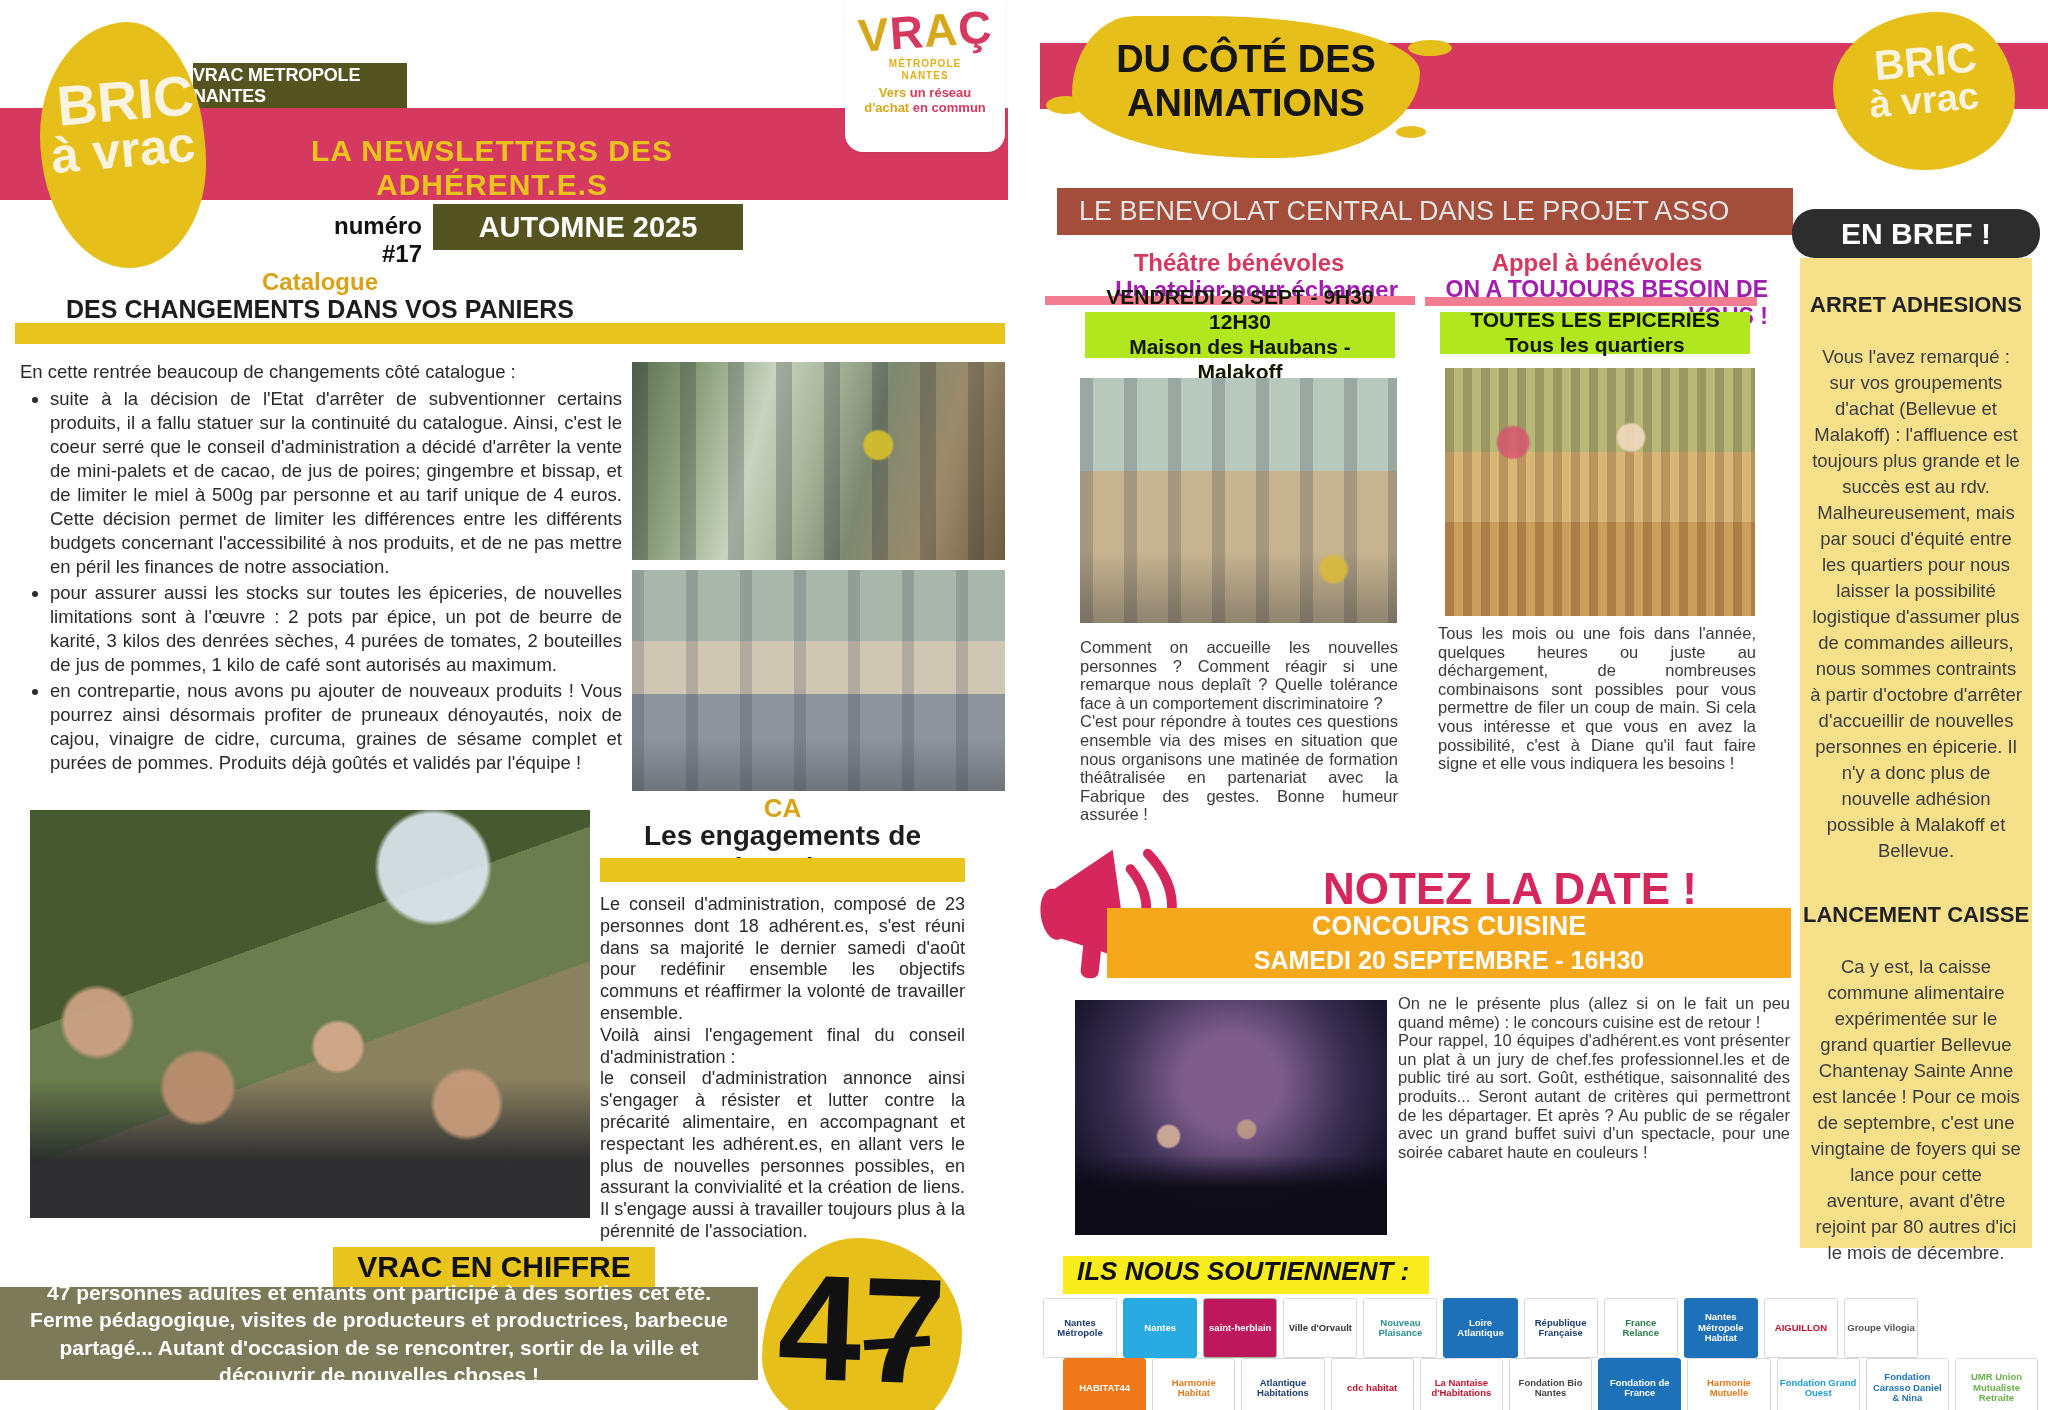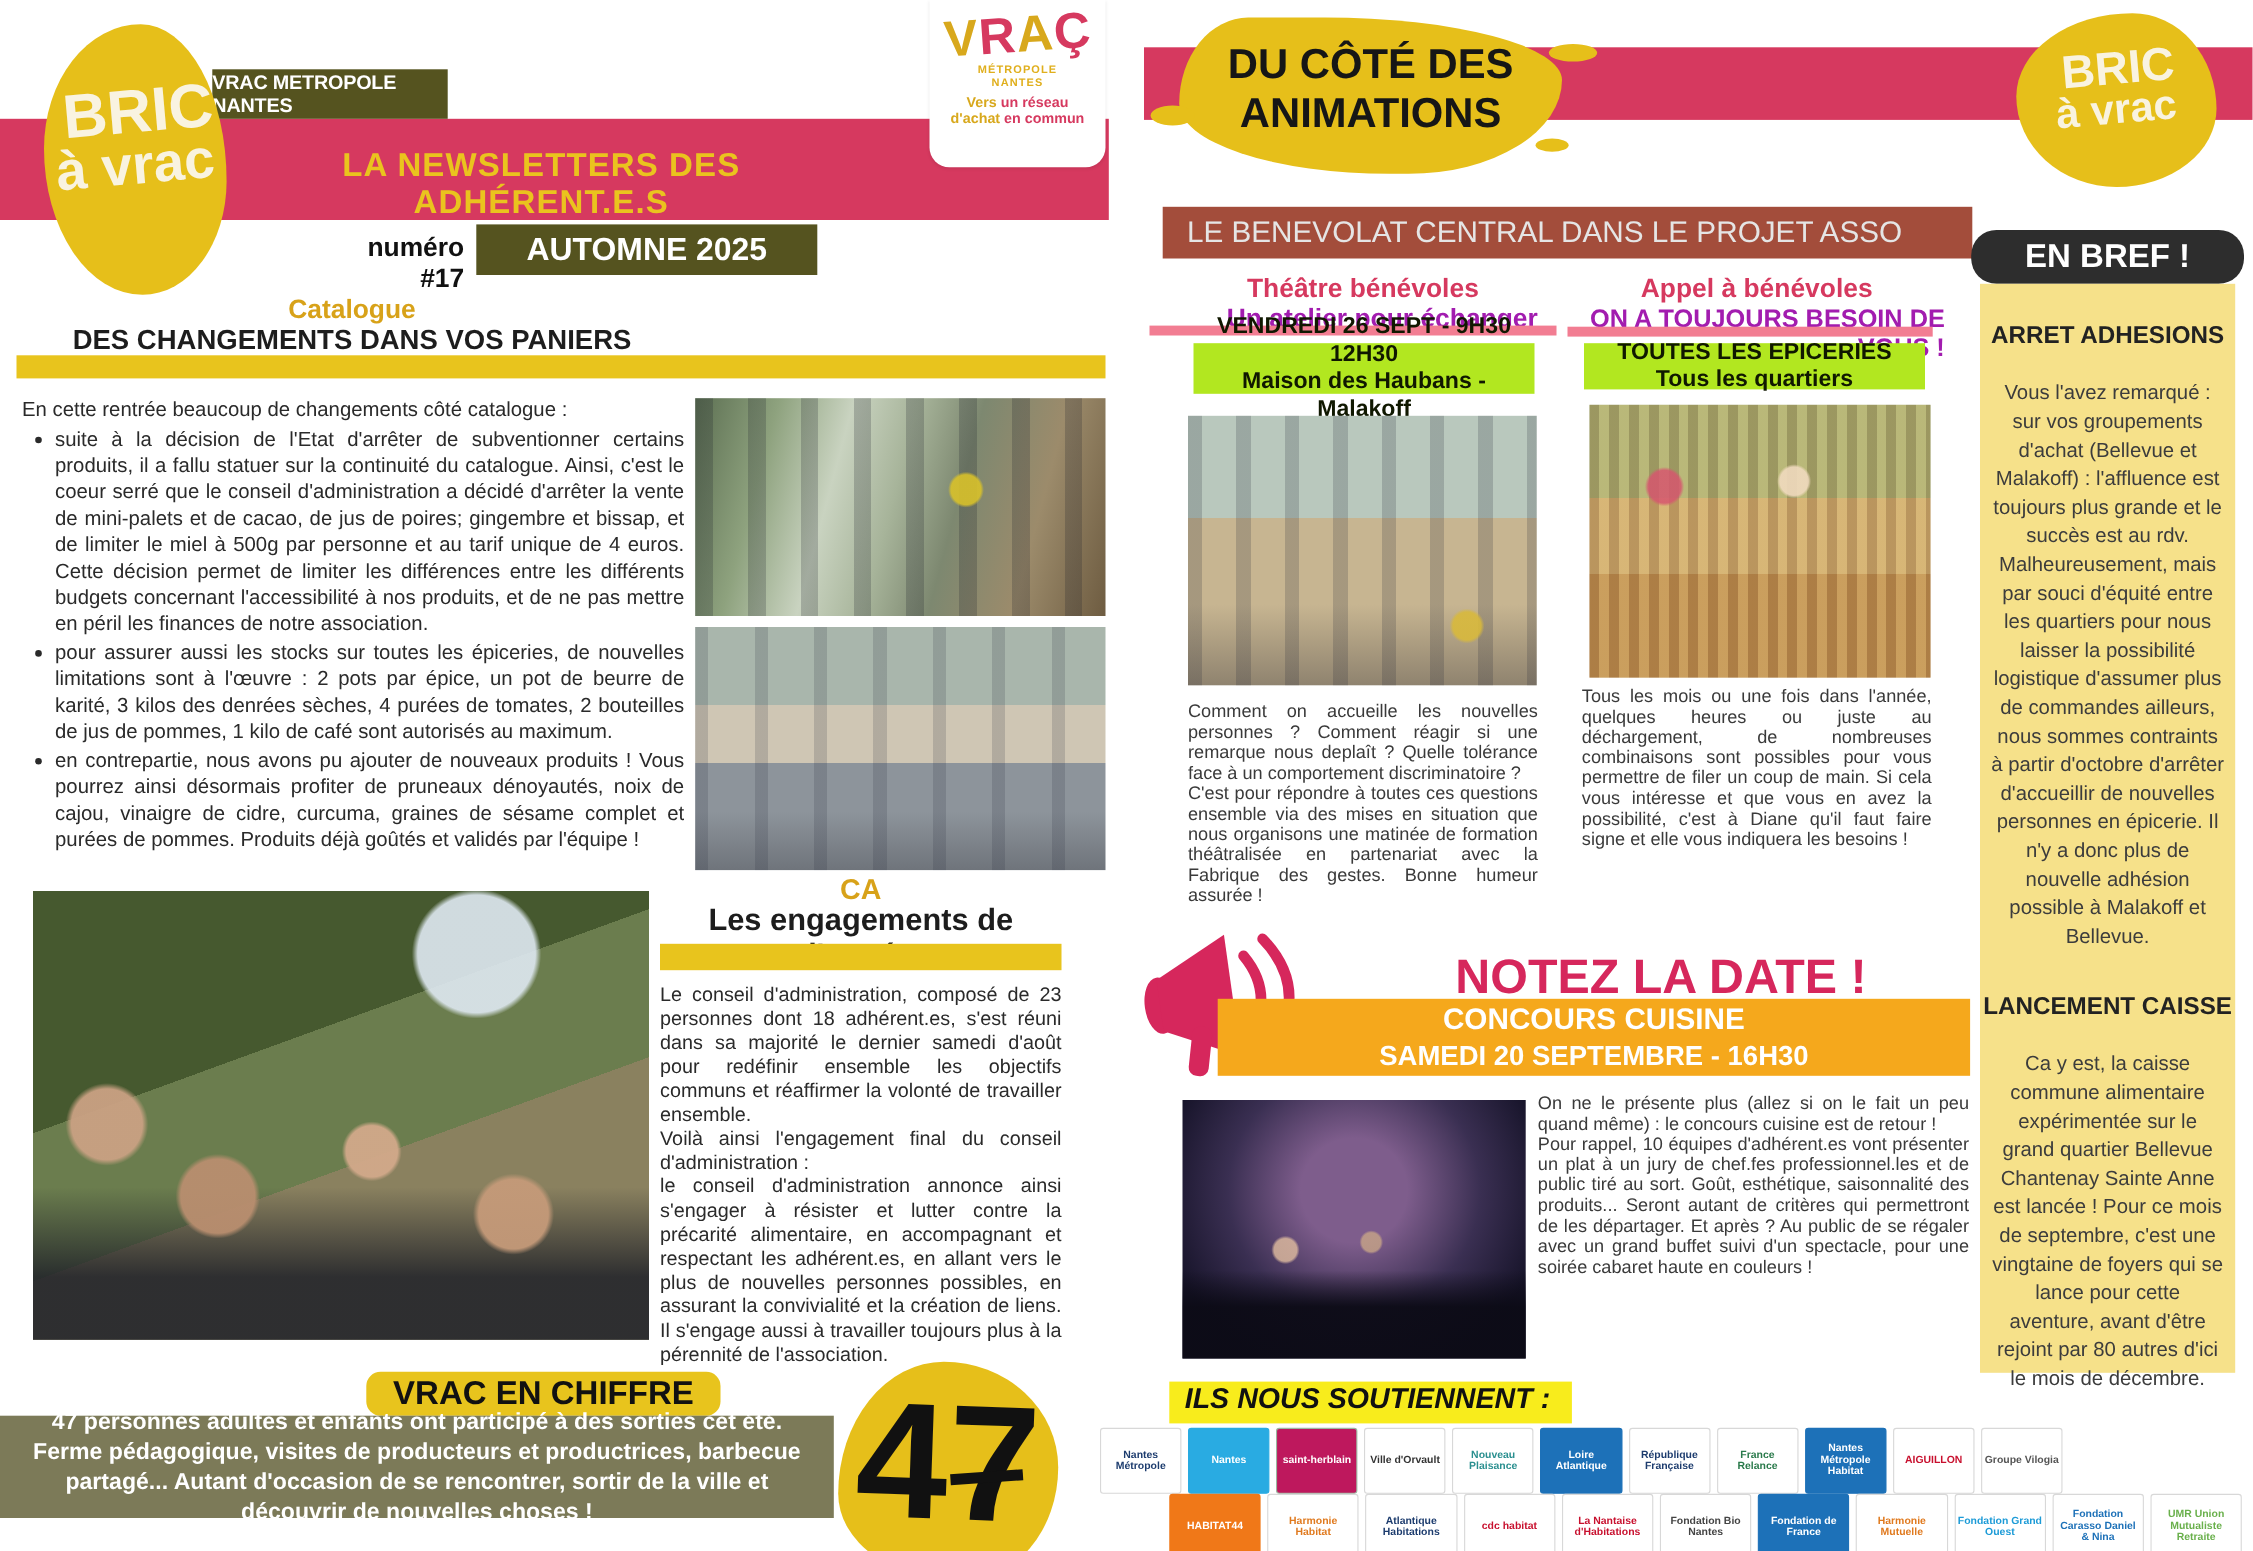--- a/index.html
+++ b/index.html
@@ -30,21 +30,21 @@
   .body-l ul{margin:2px 0 0 0;padding-left:30px;}
   .body-l li{margin:0 0 2px 0;}
   .body-ca{font-size:18px;line-height:21.8px;text-align:justify;color:#2a2a2a;}
   .body-ca p{margin:0;}
   .body-r{font-size:16.5px;line-height:18.6px;text-align:justify;color:#3a3a3a;}
   .body-r p{margin:0;}
 
   .photo{background-color:#9aa48e;}
 
   
-  .chiffre-banner{background:#e8c41d;color:#111;font-weight:bold;display:flex;align-items:center;justify-content:center;border-radius:13px;}
+  .chiffre-banner{background:#e8c41d;color:#111;font-weight:bold;display:flex;align-items:center;justify-content:center;}
   .chiffre-box{background:#7c7a58;color:#fff;font-weight:bold;text-align:center;display:flex;align-items:center;justify-content:center;}
   .fourseven{font-size:150px;font-weight:bold;color:#111;line-height:1;transform:rotate(2deg);}
   .fourseven-bar{position:absolute;width:66px;height:10px;background:#111;transform:rotate(-4deg);}
 
   
   .splash{background:#e6bf1a;border-radius:18% 62% 40% 55% / 55% 40% 60% 45%;}
   .splash-dot{background:#e6bf1a;border-radius:50%;}
   .splash-title{color:#161616;font-weight:bold;text-align:center;line-height:1.15;}
   .brown-banner{background:#a34d3b;color:#e5e5e5;font-weight:normal;display:flex;align-items:center;}
   .col-kicker{color:#d6395f;font-weight:bold;text-align:center;}
@@ -235,21 +235,21 @@
          radial-gradient(ellipse at 50% 35%, #7e5d8c 0 22%, #3a2f52 52%, #17142a 80%);"></div>
   <div class="abs body-r" style="left:1398px;top:994px;width:392px;">
     <p>On ne le présente plus (allez si on le fait un peu quand même) : le concours cuisine est de retour !</p>
     <p>Pour rappel, 10 équipes d'adhérent.es vont présenter un plat à un jury de chef.fes professionnel.les et de public tiré au sort. Goût, esthétique, saisonnalité des produits... Seront autant de critères qui permettront de les départager. Et après ? Au public de se régaler avec un grand buffet suivi d'un spectacle, pour une soirée cabaret haute en couleurs !</p>
   </div>
 
   <div class="abs soutien" style="left:1063px;top:1256px;width:352px;height:38px;font-size:26px;">
     <span>ILS NOUS SOUTIENNENT :</span>
   </div>
 
-  <div class="abs logo-row" style="left:1000px;top:1298px;width:875px;">
+  <div class="abs logo-row" style="left:1043px;top:1298px;width:875px;">
     <div class="lg lg-navy">Nantes Métropole</div>
     <div class="lg lg-cyan">Nantes</div>
     <div class="lg lg-sage">saint-herblain</div>
     <div class="lg">Ville d'Orvault</div>
     <div class="lg" style="color:#2a8f8f;">Nouveau Plaisance</div>
     <div class="lg lg-blue">Loire Atlantique</div>
     <div class="lg lg-navy">République Française</div>
     <div class="lg" style="color:#2a7a4b;">France Relance</div>
     <div class="lg lg-blue">Nantes Métropole Habitat</div>
     <div class="lg lg-red">AIGUILLON</div>

